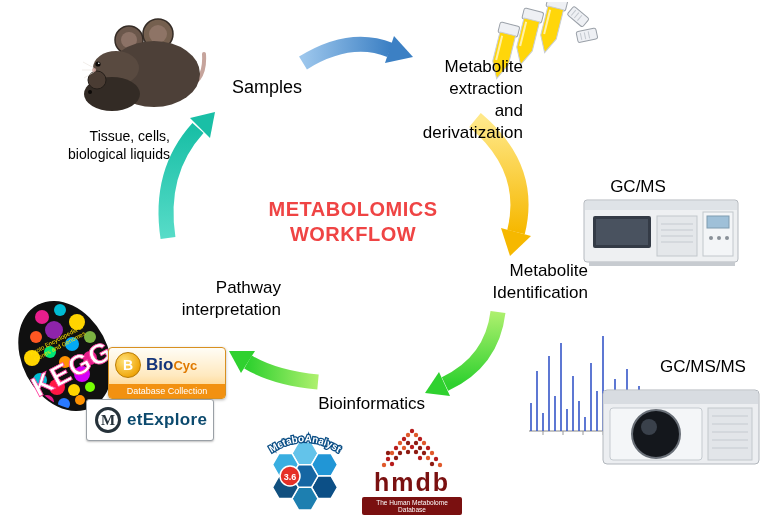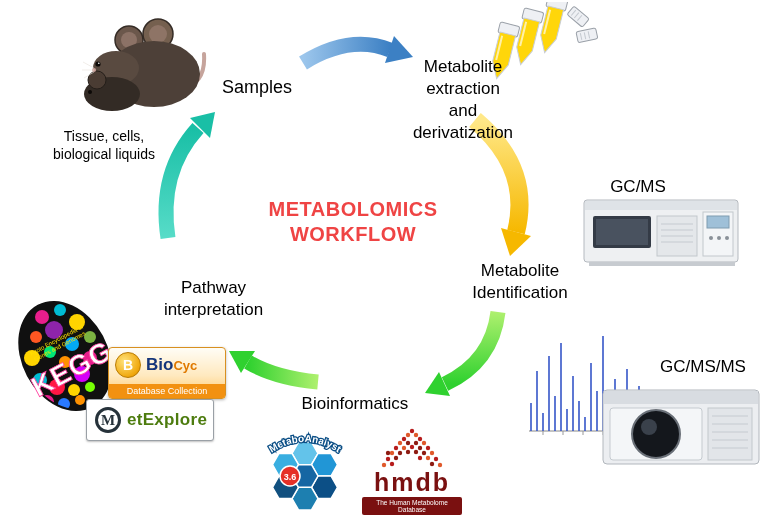--- a/index.html
+++ b/index.html
@@ -1,36 +1,36 @@
 <!DOCTYPE html>
 <html><head>
 <meta charset="utf-8">
 <style>
   html,body{margin:0;padding:0;background:#ffffff;}
   body{font-family:"Liberation Sans",sans-serif;}
   #canvas{position:relative;width:768px;height:517px;background:#ffffff;overflow:hidden;}
   .abs{position:absolute;}
-  .lbl{position:absolute;color:#000;font-size:17px;line-height:1.3;white-space:pre-line;text-align:center;}
+  .lbl{position:absolute;color:#000;font-size:17px;line-height:1.3;white-space:pre-line;text-align:right;}
   .title{position:absolute;color:#ef4444;font-weight:bold;font-size:20px;line-height:1.25;white-space:pre-line;text-align:center;letter-spacing:.5px;}
   .biocyc{position:absolute;left:108px;top:347px;width:116px;height:50px;border:1px solid #d89020;border-radius:4px;
           background:linear-gradient(#fffdf6 0%,#ffe9bf 55%,#ffc868 100%);box-shadow:0 1px 3px rgba(0,0,0,.3);}
   .biocyc .row{display:flex;align-items:center;gap:5px;padding:4px 6px 0 6px;}
   .coin{width:24px;height:24px;border-radius:50%;flex:0 0 24px;
         background:radial-gradient(circle at 35% 35%,#ffe27a,#f0a80e 70%,#c77d00);
         border:1px solid #b97a00;color:#fff;font-weight:bold;font-size:14px;
         display:flex;align-items:center;justify-content:center;}
   .biocyc .bio{color:#15357a;font-weight:bold;font-size:17px;}
   .biocyc .cyc{color:#e07900;font-weight:bold;font-size:13px;}
   .biocyc .strip{position:absolute;left:0;right:0;bottom:0;background:#f29111;color:#fff;font-size:9px;
                  text-align:center;padding:2px 12px;border-radius:0 0 3px 3px;}
   .metexplore{position:absolute;left:86px;top:399px;width:128px;height:42px;background:#fff;border:1px solid #9aa0a6;
               border-radius:3px;display:flex;align-items:center;gap:6px;padding:0 8px;box-shadow:0 1px 2px rgba(0,0,0,.25);box-sizing:border-box;}
   .mx-circle{width:26px;height:26px;border-radius:50%;border:3px solid #26323a;color:#26323a;font-weight:bold;font-size:15px;
              display:flex;align-items:center;justify-content:center;font-family:"Liberation Serif",serif;box-sizing:border-box;flex:0 0 26px;}
-  .mx-rest{color:#4d7c0f;font-weight:bold;font-size:17px;letter-spacing:.3px;}
+  .mx-rest{color:#0c4a6e;font-weight:bold;font-size:17px;letter-spacing:.3px;}
   .hmdb{position:absolute;left:362px;top:426px;width:100px;height:82px;text-align:center;}
   .hmdb-name{color:#7a1010;font-weight:bold;font-size:25px;letter-spacing:2px;line-height:1;margin-top:-4px;}
   .hmdb-strip{margin-top:2px;background:#7a1010;color:#fff;font-size:6.5px;padding:2px 0;border-radius:2px;}
 </style>
 </head>
 <body>
 
 <div id="canvas">
 
   <svg class="abs" style="left:0;top:0" width="768" height="517">

